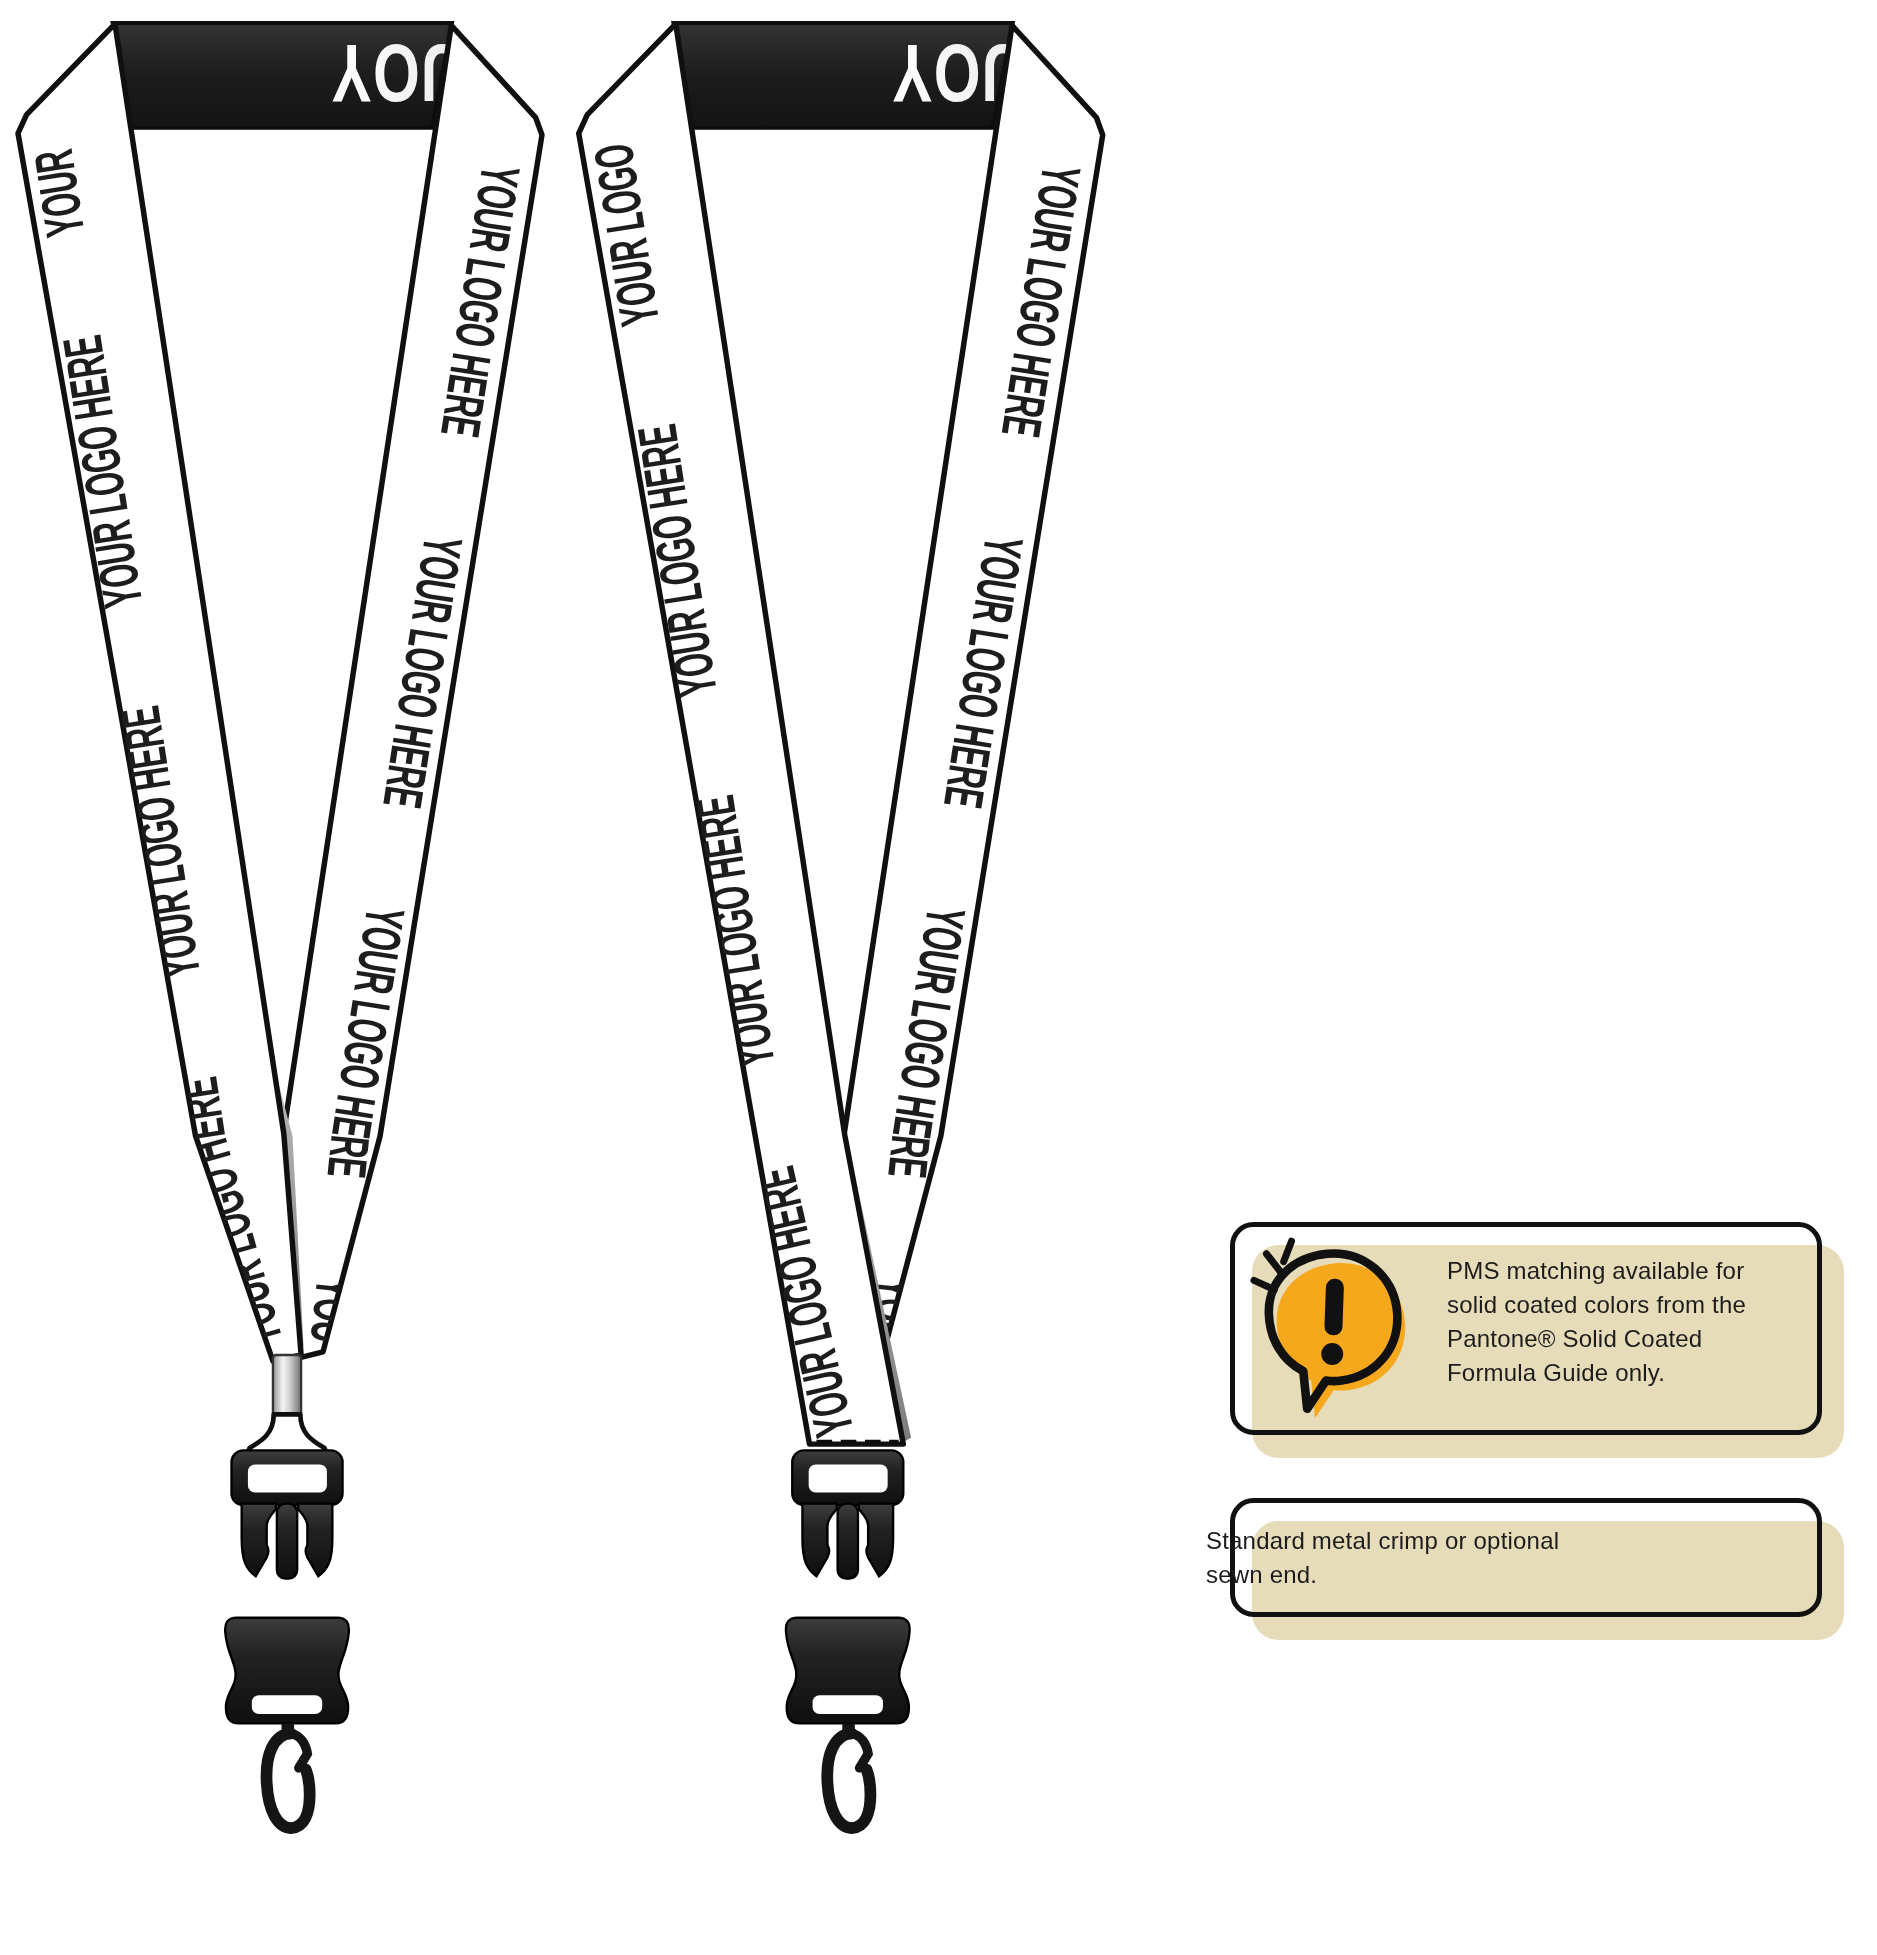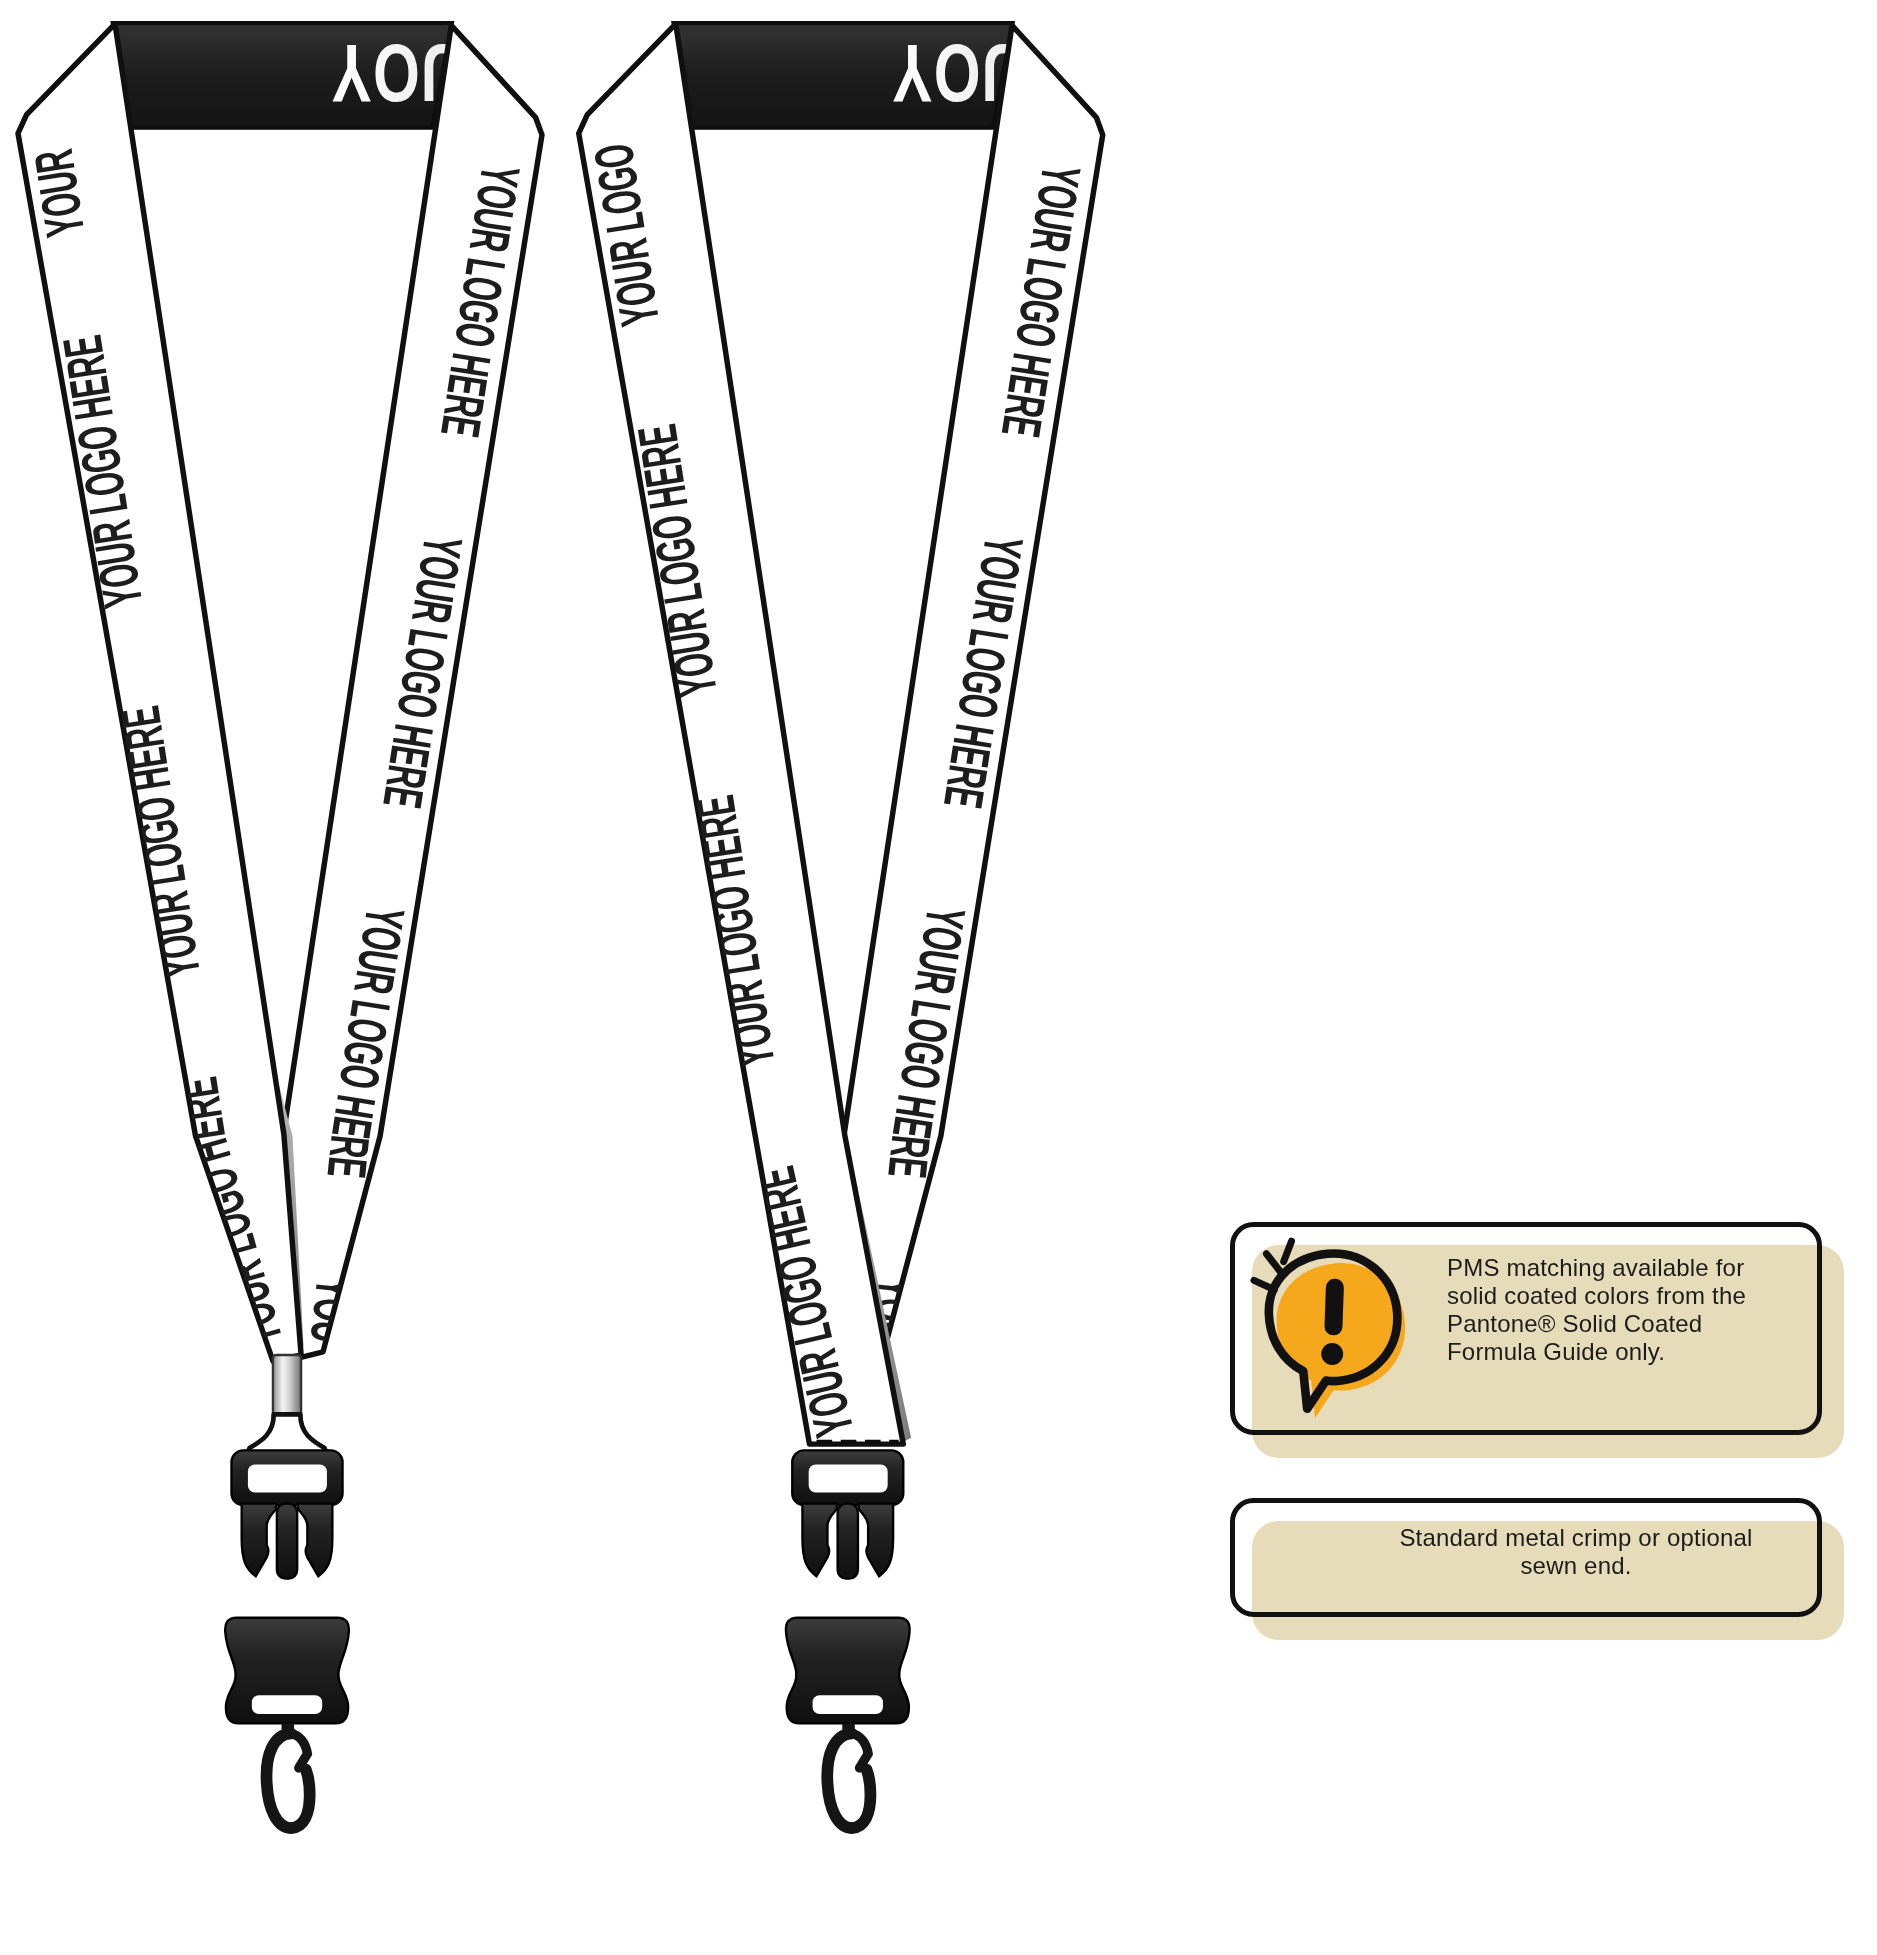--- a/index.html
+++ b/index.html
@@ -24,21 +24,21 @@
       font-size:70px;letter-spacing:-1px;fill:var(--strap-ink);}
   .bandText{font-family:"Liberation Sans","DejaVu Sans",sans-serif;font-weight:bold;
       font-size:105px;letter-spacing:2px;fill:url(#gTxtBand);}
   .hw{fill:url(#gDark);stroke:#000;stroke-width:3;}
   .hwSlot{fill:#fff;stroke:none;}
   .stitch{stroke:#0d0d0d;}
 
   
   .callout-tan{position:absolute;background:var(--callout-fill);border-radius:26.6px;}
   .callout-frame{position:absolute;border:5.5px solid var(--callout-border);border-radius:23.5px;background:transparent;}
-  .note-text{position:absolute;font-size:24px;line-height:28px;letter-spacing:0.2px;color:#1c1c1c;
+  .note-text{position:absolute;font-size:24px;line-height:34px;letter-spacing:0.2px;color:#1c1c1c;
              font-weight:500;white-space:pre-line;}
 </style>
 </head>
 <body>
 
 <div class="canvas">
 
   <svg class="art" width="1877" height="1956" viewBox="0 0 2400 2500" xmlns="http://www.w3.org/2000/svg">
     <defs>
       <linearGradient id="gBand" x1="0" y1="0" x2="0" y2="1">
@@ -178,17 +178,17 @@
     <rect x="105" y="66" width="23" height="72" rx="11" fill="#111" transform="rotate(2 116 102)"></rect>
     <circle cx="114" cy="162" r="14" fill="#111"></circle>
   </svg>
   <div class="note-text" style="left:1447px;top:1254px;width:364px;">PMS matching available for
 solid coated colors from the
 Pantone® Solid Coated
 Formula Guide only.</div>
 
   <div class="callout-tan" style="left:1252px;top:1521px;width:592px;height:119px;"></div>
   <div class="callout-frame" style="left:1230px;top:1498px;width:592px;height:119px;"></div>
-  <div class="note-text" style="left:1318px;top:1524px;width:516px;text-align:center;">Standard metal crimp or optional
+  <div class="note-text" style="left:1206px;top:1524px;width:516px;">Standard metal crimp or optional
 sewn end.</div>
 
 </div>
 
 
 </body></html>

